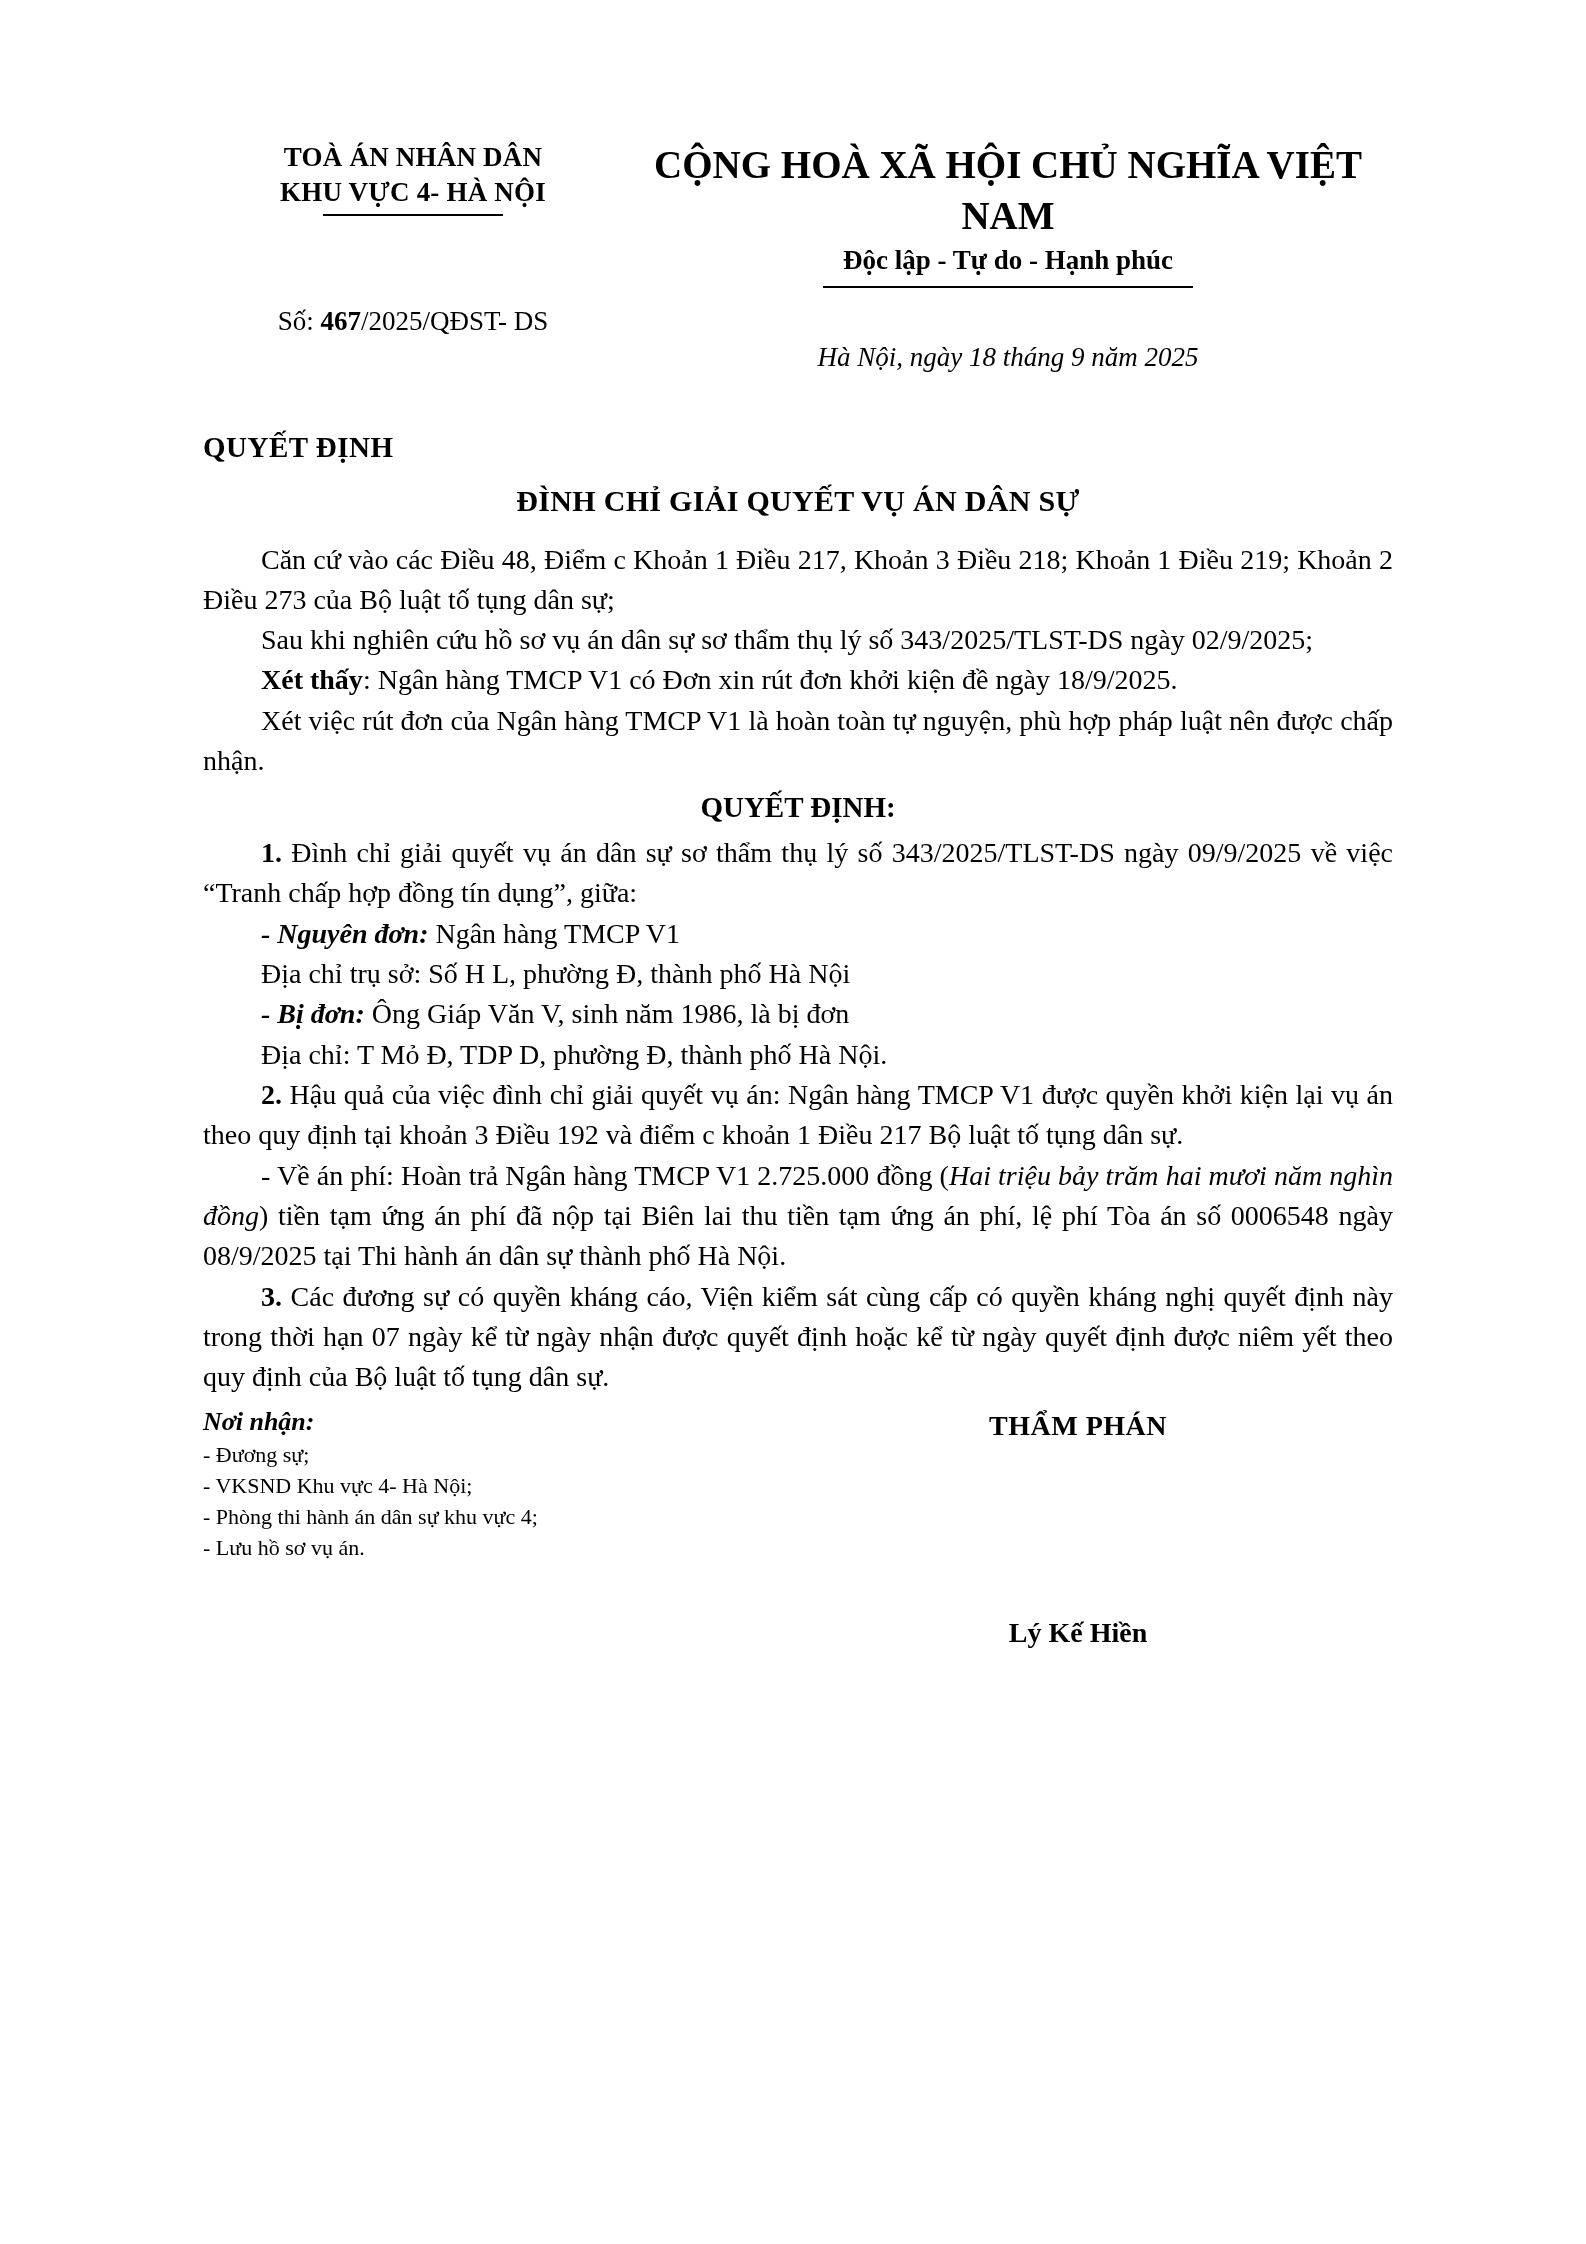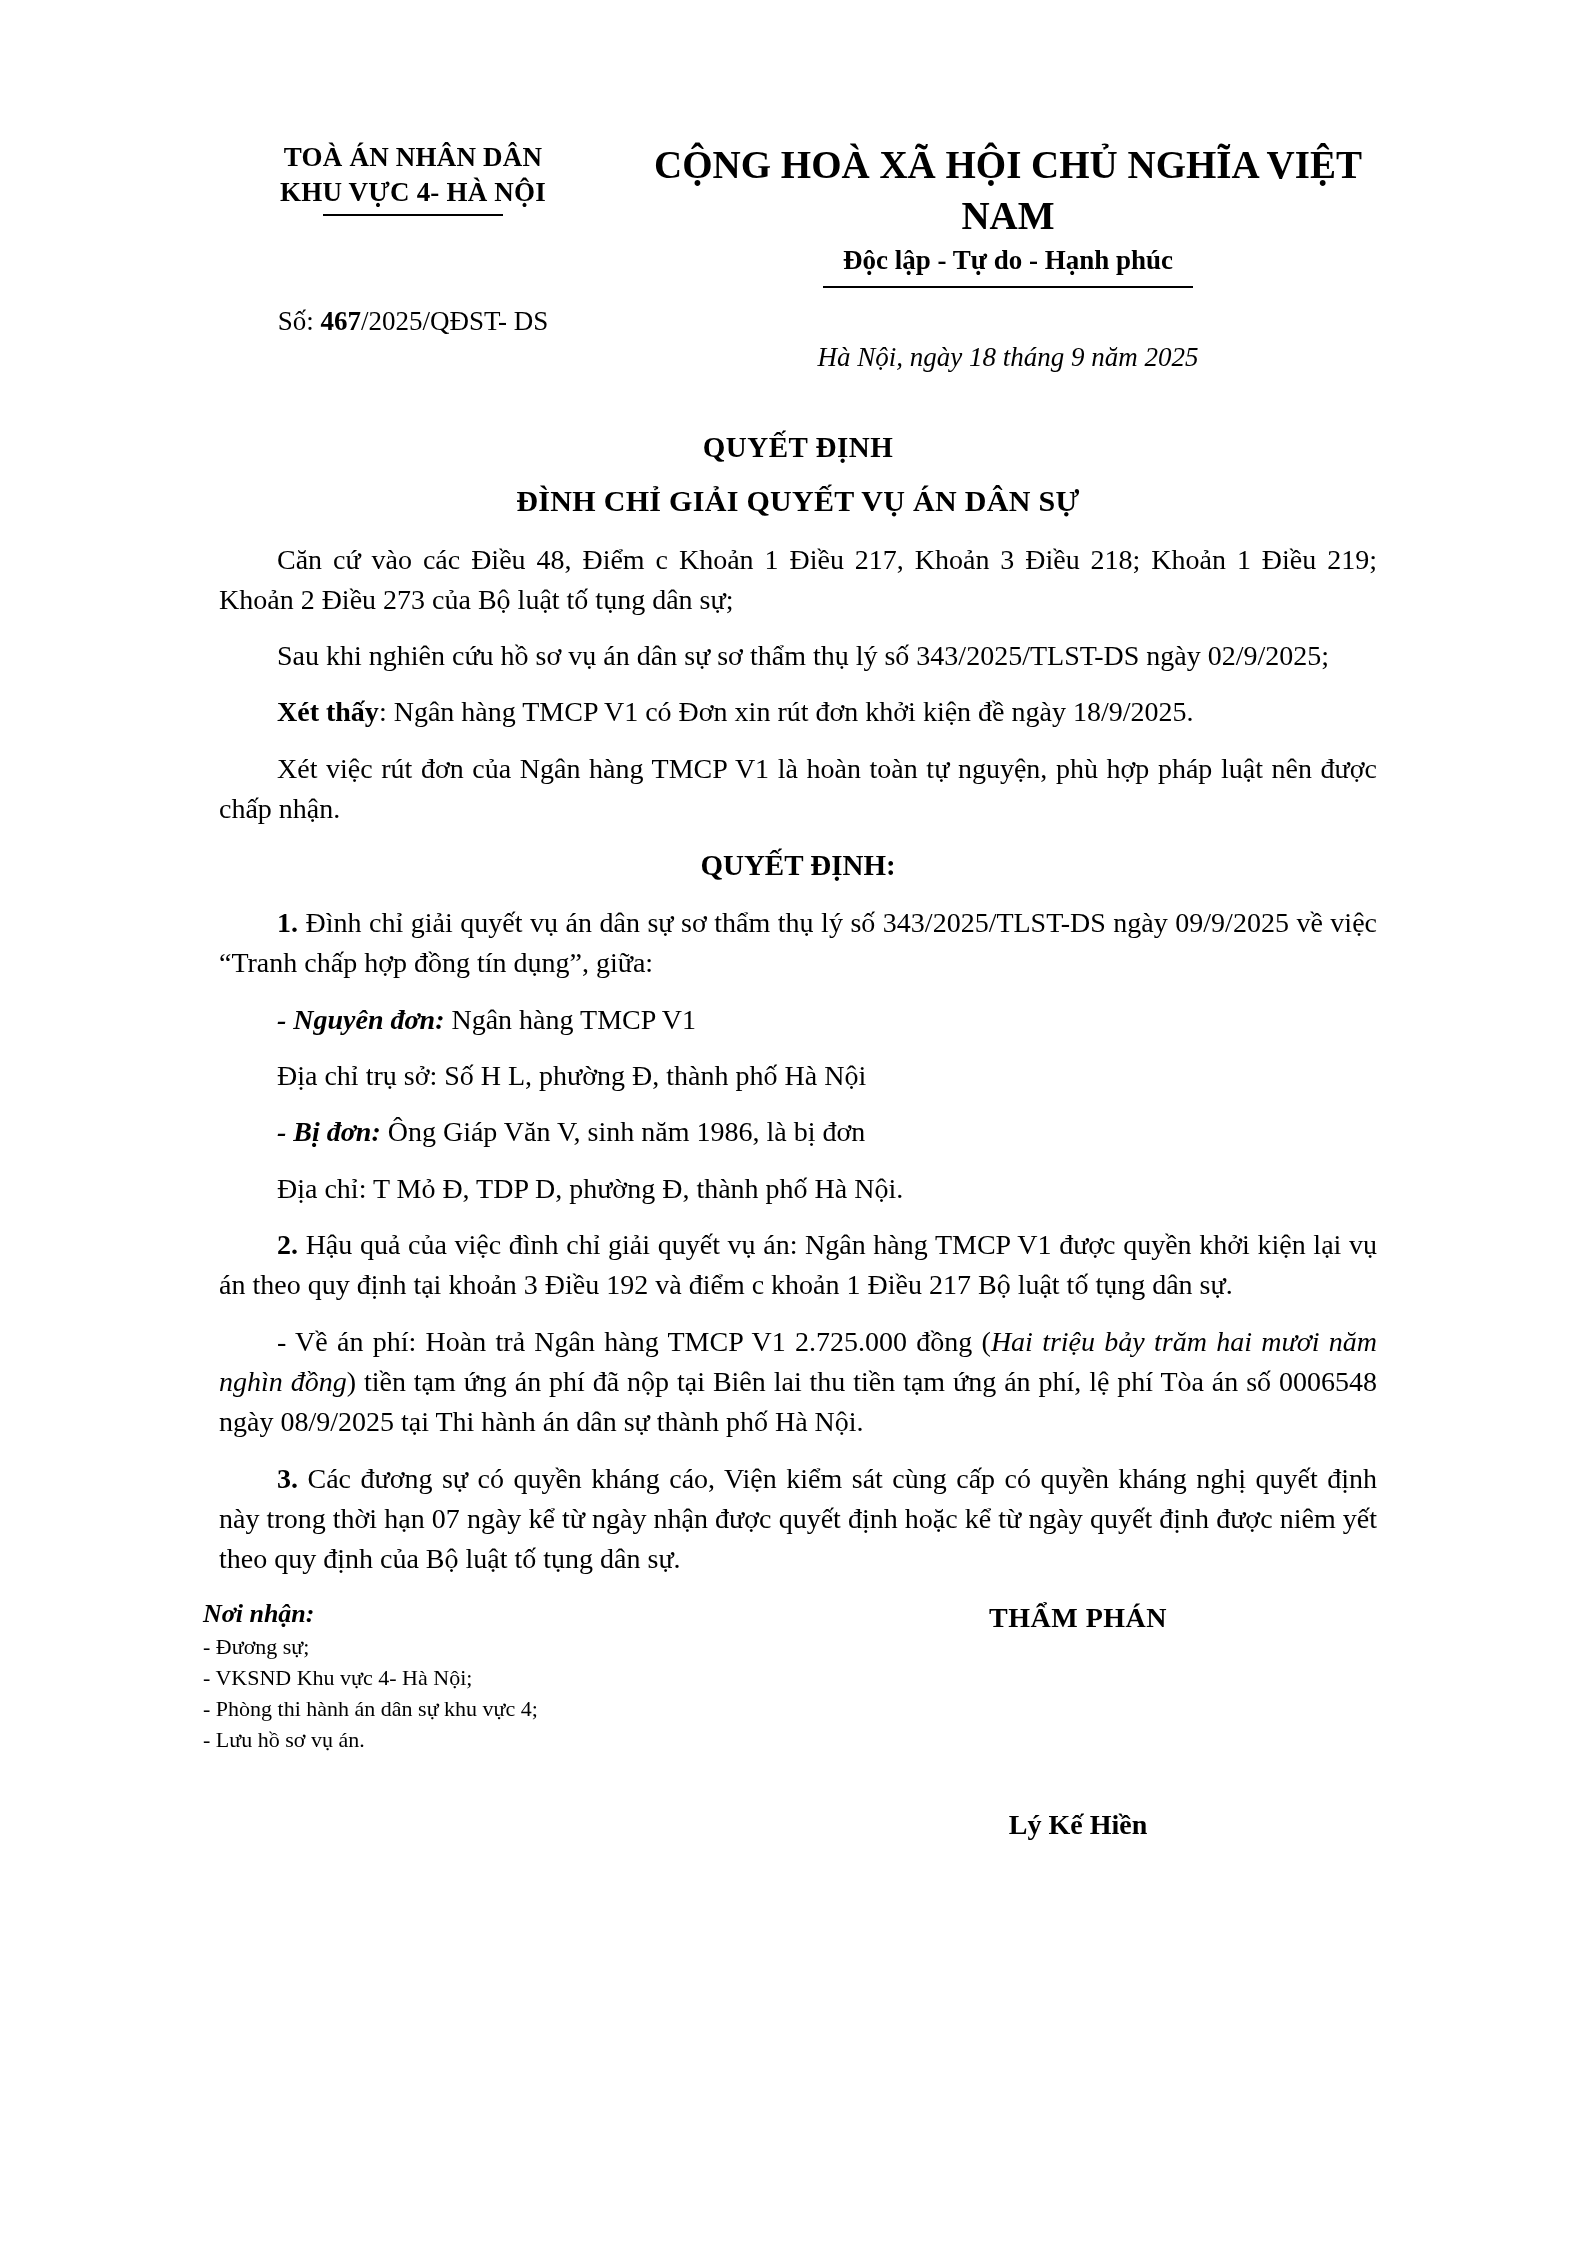--- a/index.html
+++ b/index.html
@@ -89,21 +89,20 @@
   .place-date {
     flex: 1;
     text-align: center;
     font-style: italic;
     font-size: 27px;
     padding-top: 36px;
   }
 
   
   .title-main {
-    text-align: center;
     font-weight: bold;
     font-size: 29px;
     margin-top: 58px;
     letter-spacing: 0.5px;
   }
   .title-sub {
     text-align: center;
     font-weight: bold;
     font-size: 30px;
     margin-top: 20px;
@@ -119,21 +118,21 @@
 
   
   .body {
     margin-top: 22px;
     font-size: 28px;
     line-height: 1.44;
     text-align: justify;
     text-justify: inter-word;
   }
   .body p {
-    margin: 16px;
+    margin: 0;
     text-indent: 58px;
   }
   .b { font-weight: bold; }
   .i { font-style: italic; }
   .bi { font-weight: bold; font-style: italic; }
 
   
   .footer {
     margin-top: 6px;
     display: flex;

